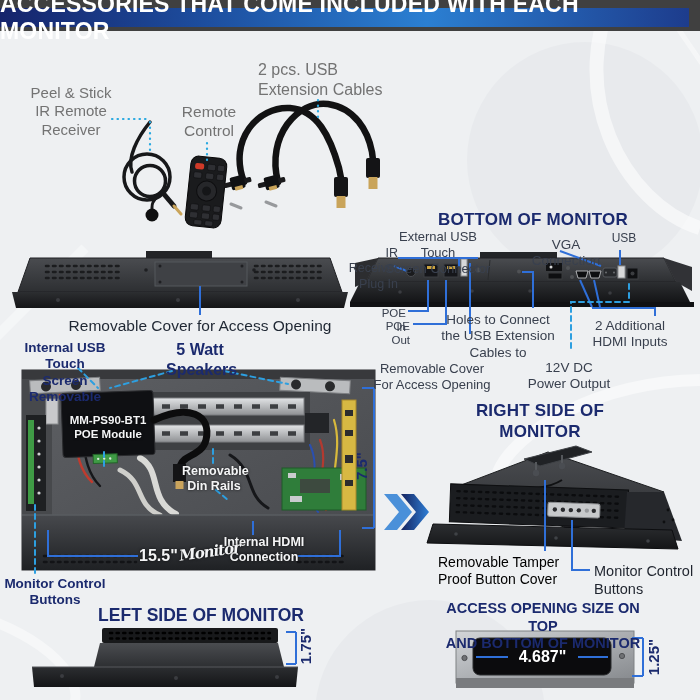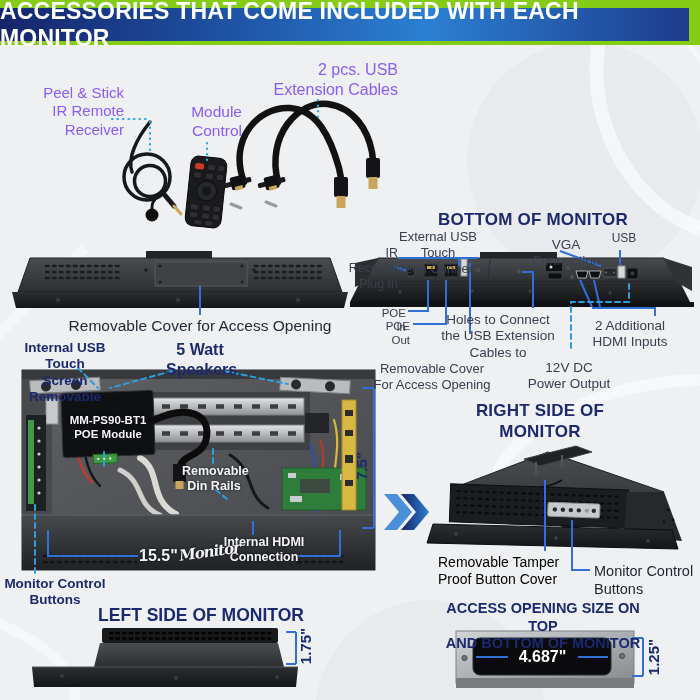--- a/index.html
+++ b/index.html
@@ -4,27 +4,27 @@
 <style>
   html,body{margin:0;padding:0;background:#eef0f2;}
   .stage{position:relative;width:700px;height:700px;overflow:hidden;
          font-family:"Liberation Sans",sans-serif;background:#eef0f2;}
   svg.art{position:absolute;left:0;top:0;z-index:1;pointer-events:none;}
   .lbl{position:absolute;z-index:3;white-space:pre-line;line-height:1.22;}
   .ctr{text-align:center;}
   .rgt{text-align:right;}
   .navy{color:#1b2a6e;font-weight:800;}
   .dark{color:#39404e;}
-  .blk{color:#8b5cf6;text-align:right;}
+  .blk{color:#737373;}
   .wht{color:#f4f5f6;font-weight:700;text-shadow:0 0 3px rgba(0,0,0,.75);}
   .h17{font-size:17px;letter-spacing:.2px;}
   .rot{transform:rotate(-90deg);transform-origin:center center;}
   
-  .banner-outer{position:absolute;left:0;top:0;width:700px;height:45px;
-    background:#84cc16;z-index:2;}
+  .banner-outer{position:absolute;left:0;top:0;width:700px;height:31px;
+    background:#404040;z-index:2;}
   .banner-inner{position:absolute;left:0;right:11px;top:8px;bottom:4px;
     background:linear-gradient(90deg,#16246b 0%,#1d4e9f 30%,#2b7fd2 62%,#1d3c8c 100%);
     display:flex;align-items:center;justify-content:center;}
   .banner-inner span{color:#ffffff;font-weight:800;font-size:23px;letter-spacing:.2px;}
 </style>
 </head>
 <body>
 
 <div class="stage">
 
@@ -406,21 +406,21 @@
           <path d="M632,676 L643,676"></path>
         <path d="M476,657 L508,657"></path>
           <path d="M578,657 L608,657"></path>
       </g>
     </g>
   </svg>
 
   <div class="lbl ctr blk" style="left:18px;top:84px;width:106px;font-size:15px;">Peel &amp; Stick
 IR Remote
 Receiver</div>
-  <div class="lbl ctr blk" style="left:176px;top:103px;width:66px;font-size:15.5px;">Module
+  <div class="lbl ctr blk" style="left:176px;top:103px;width:66px;font-size:15.5px;">Remote
 Control</div>
   <div class="lbl blk" style="left:258px;top:60px;width:140px;font-size:16px;">2 pcs. USB
 Extension Cables</div>
 
   <div class="lbl ctr" style="left:52px;top:317px;width:296px;font-size:15.5px;color:#1f2733;">Removable Cover for Access Opening</div>
 
   <div class="lbl ctr navy h17" style="left:438px;top:210px;width:190px;">BOTTOM OF MONITOR</div>
   <div class="lbl ctr dark" style="left:383px;top:229px;width:110px;font-size:13px;">External USB Touch
 Screen Connector</div>
   <div class="lbl ctr dark" style="left:518px;top:237px;width:96px;font-size:13.5px;">VGA Connection</div>

